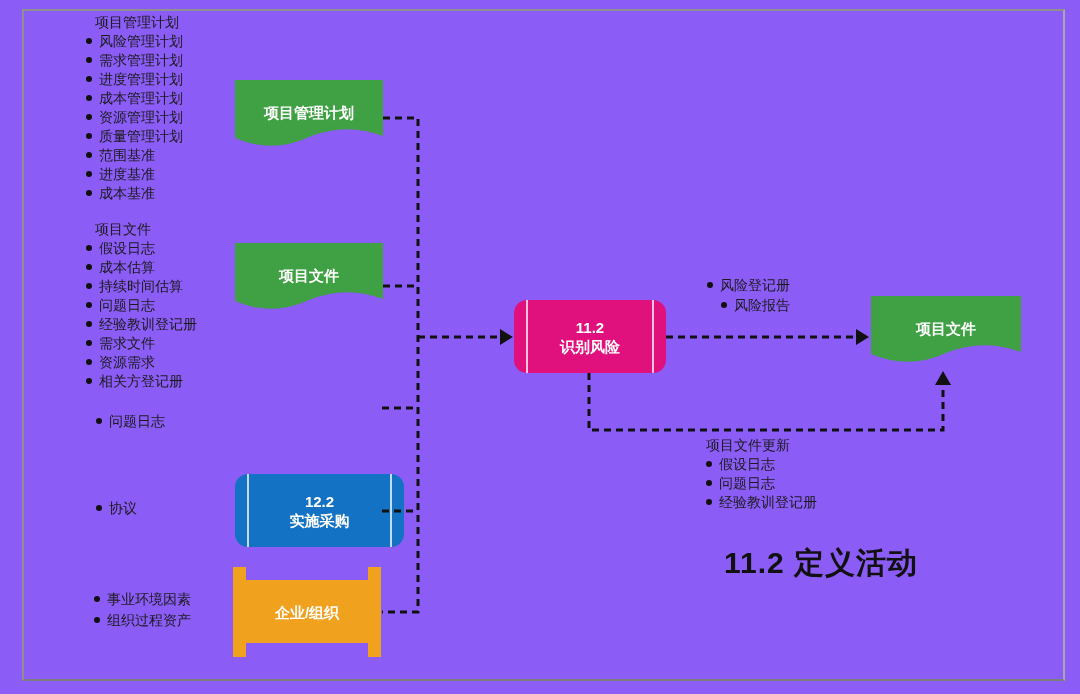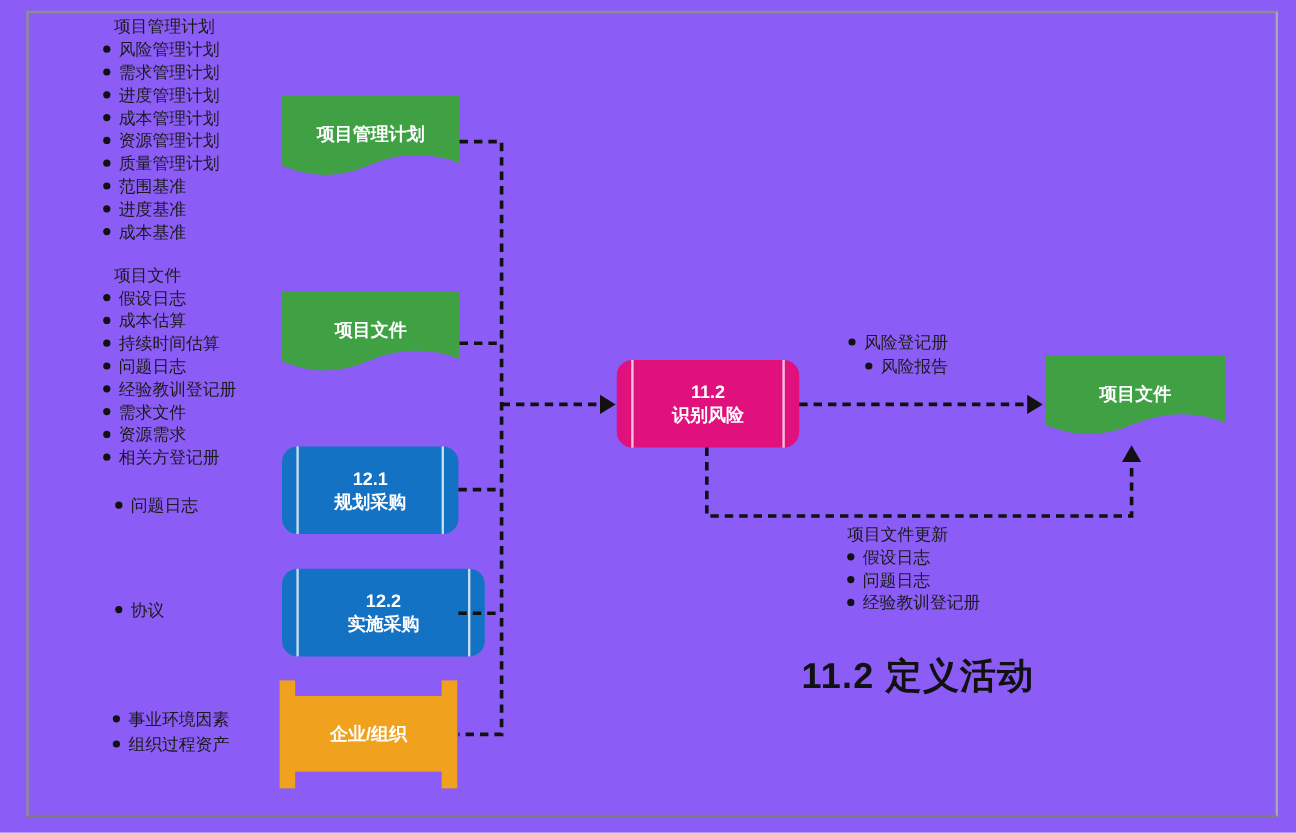--- a/index.html
+++ b/index.html
@@ -36,21 +36,21 @@
   }
   .proc .inner-line.l{left:12px;} .proc .inner-line.r{right:12px;}
   .ent{position:absolute;}
   .ent .pillar{position:absolute;top:0;bottom:0;width:13px;background:#f0a11e;}
   .ent .pillar.l{left:0;} .ent .pillar.r{right:0;}
   .ent .body{position:absolute;left:10px;right:10px;top:13px;bottom:14px;background:#f0a11e;}
   
   #wires{position:absolute;left:0;top:0;width:1080px;height:694px;}
   
   #diagram-title{
-    position:absolute;left:668px;top:543px;width:250px;text-align:left;
+    position:absolute;left:668px;top:543px;width:250px;text-align:right;
     font-size:30px;font-weight:bold;color:#111;white-space:nowrap;letter-spacing:1px;
   }
 </style>
 </head>
 <body>
 
 <div id="canvas">
 
   <div id="frame"></div>
 
@@ -99,28 +99,20 @@
     <div class="shape-label">项目管理计划</div>
   </div>
 
   <div class="doc" style="left:235px;top:243px;width:148px;height:78px;">
     <svg width="148" height="78" viewBox="0 0 148 78">
       <path d="M0 0 H148 V56 Q111 42 74 57 Q37 74 0 58 Z" fill="#3fa143"></path>
     </svg>
     <div class="shape-label">项目文件</div>
   </div>
 
-  <div class="proc" style="left:235px;top:372px;width:147px;height:73px;">
-    <div class="inner-line l"></div>
-    <div class="inner-line r"></div>
-    <div class="shape-label">
-      <span>12.1</span>
-      <span>规划采购</span>
-    </div>
-  </div>
 
   <div class="proc" style="left:235px;top:474px;width:169px;height:73px;">
     <div class="inner-line l"></div>
     <div class="inner-line r"></div>
     <div class="shape-label">
       <span>12.2</span>
       <span>实施采购</span>
     </div>
   </div>
 

